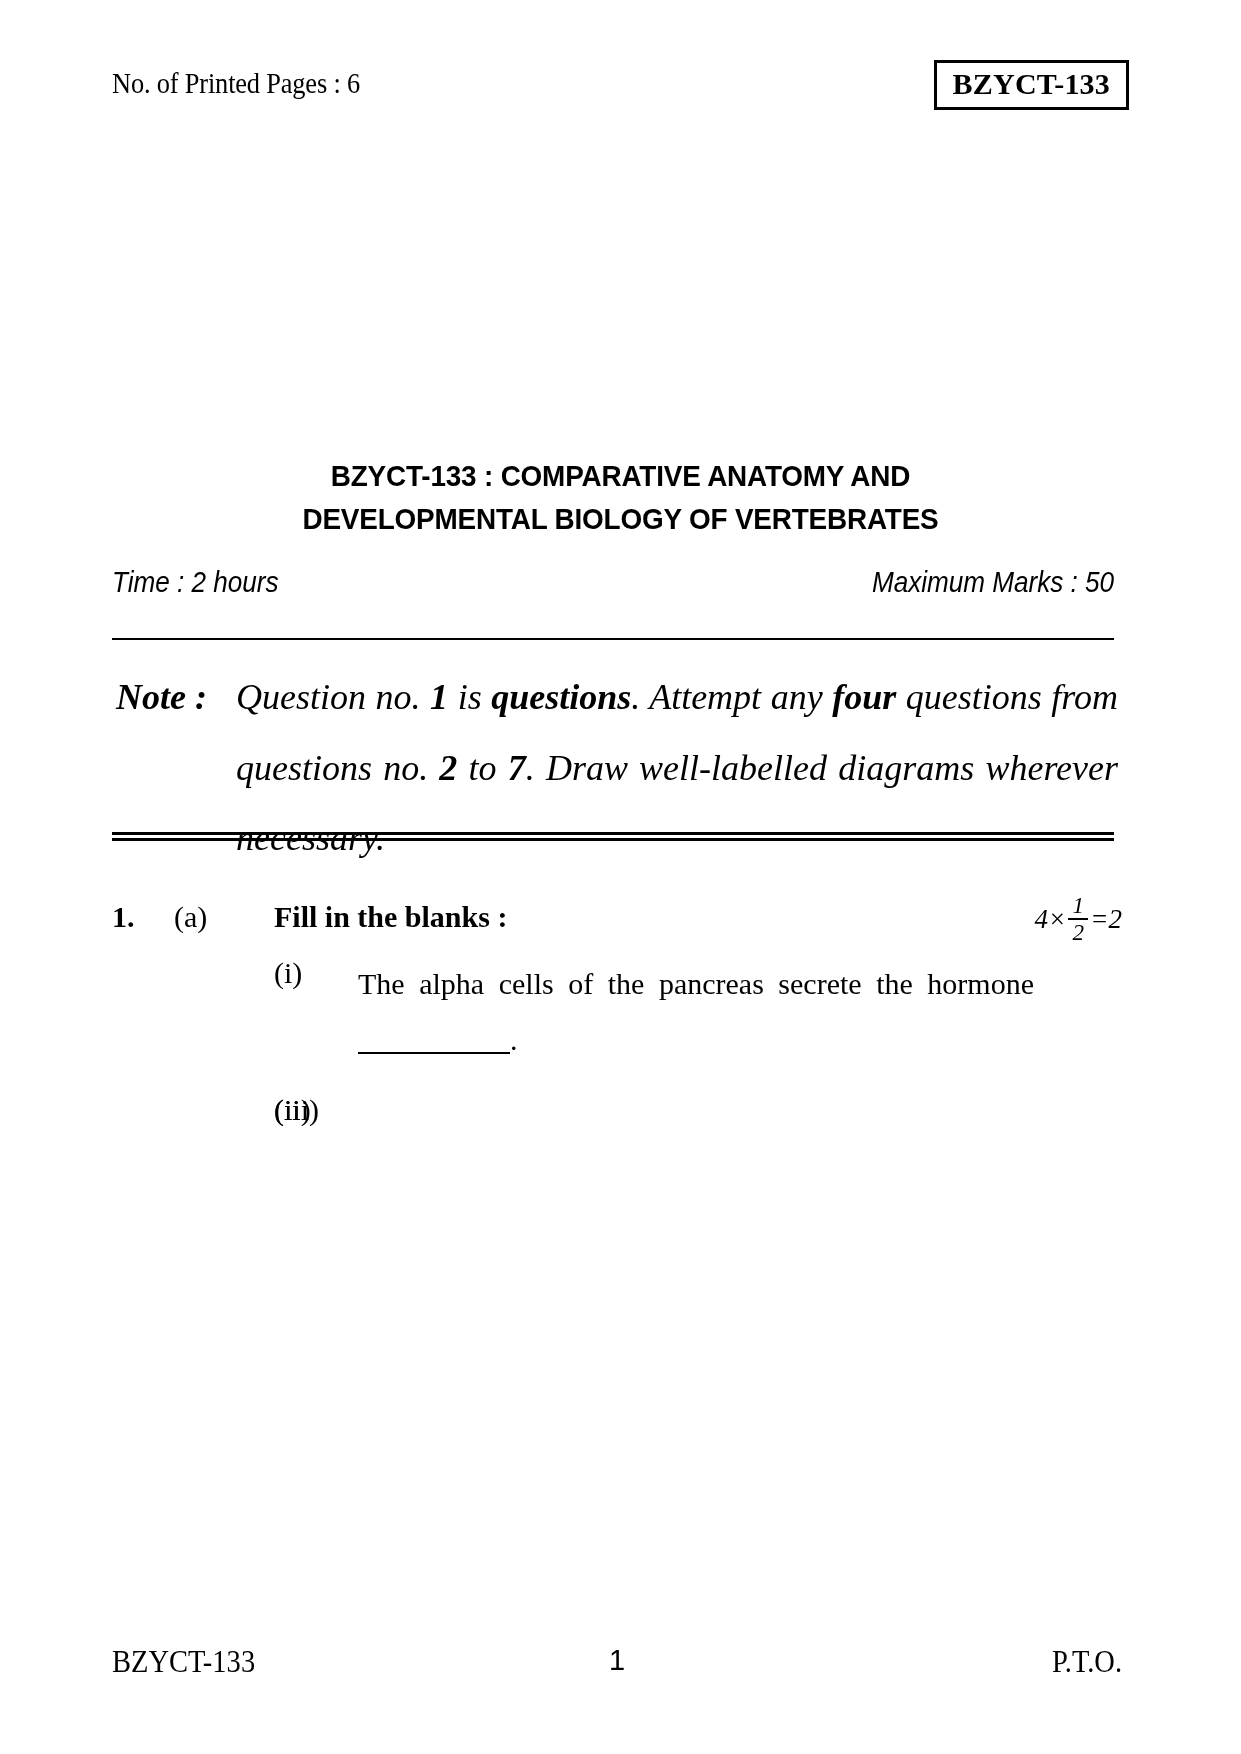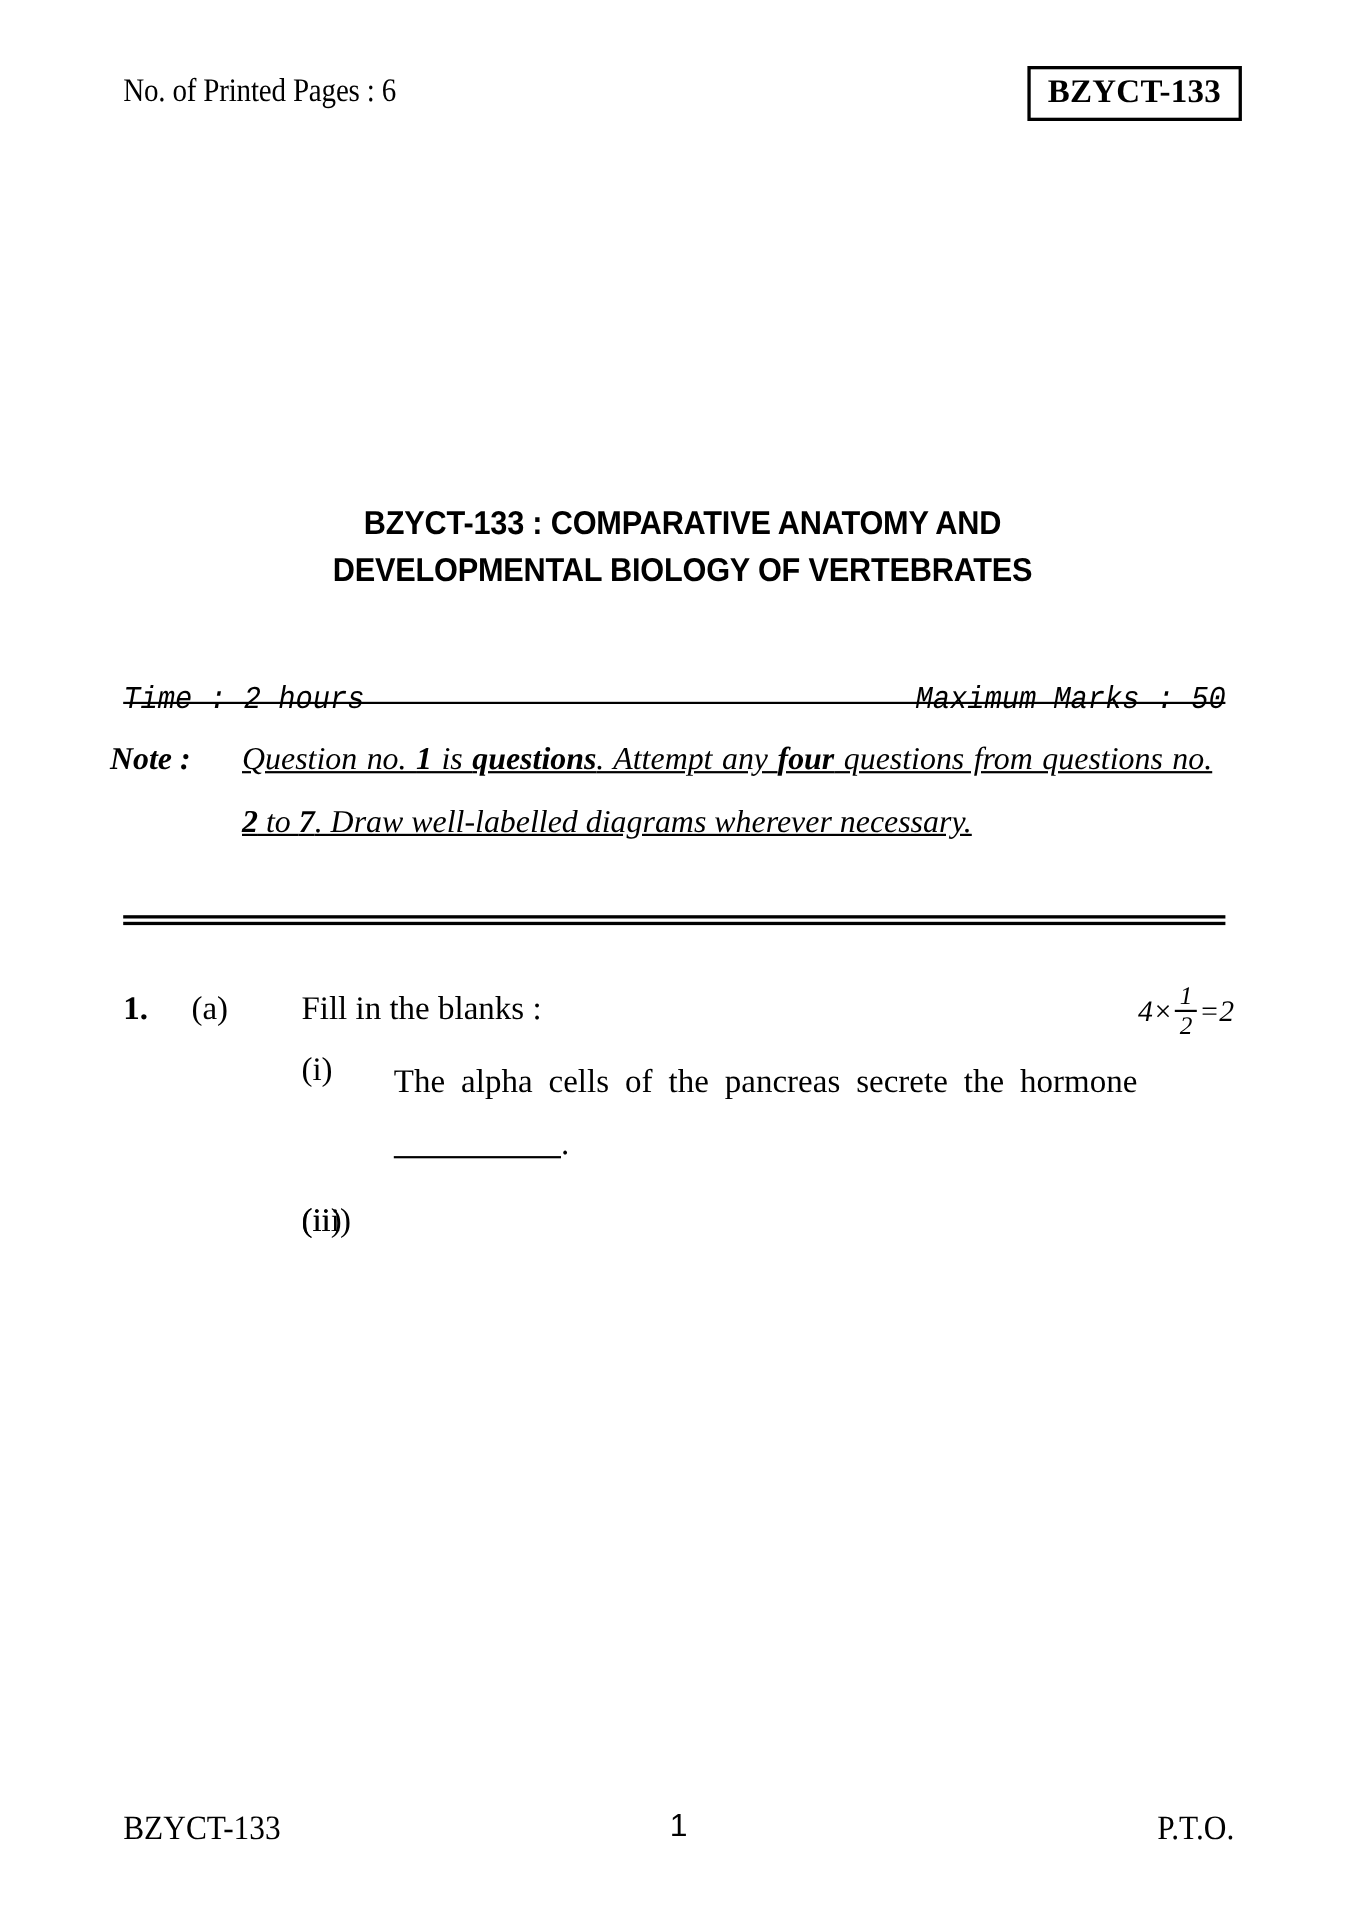--- a/index.html
+++ b/index.html
@@ -108,26 +108,26 @@
   }
   .course-title span {
     display: block;
     transform: scaleX(0.93);
   }
 
   
   .time-marks {
     position: absolute;
     left: 112px;
-    top: 620px;
+    top: 566px;
     width: 1002px;
     height: 46px;
     font-style: italic;
     font-size: 29px;
-    font-family: Liberation Mono, monospace;
+    font-family: Liberation Sans, sans-serif;
   }
   .time-marks .tm-left {
     position: absolute;
     left: 0;
     top: 0;
     transform: scaleX(0.9);
     transform-origin: left center;
     white-space: nowrap;
   }
   .time-marks .tm-right {
@@ -142,28 +142,27 @@
     position: absolute;
     left: 112px;
     top: 638px;
     width: 1002px;
     border-top: 2px solid #000;
   }
 
   
   .note-block {
     position: absolute;
-    left: 100px;
+    left: 116px;
     top: 662px;
     width: 1002px;
     font-style: italic;
-    font-size: 29px;
+    font-size: 36px;
     font-family: "Liberation Serif", serif;
     line-height: 1.96;
-    text-decoration: underline;
   }
   .note-label {
     position: absolute;
     left: 0;
     top: 0;
     font-weight: bold;
     font-style: italic;
     white-space: nowrap;
   }
   .note-text {
@@ -206,20 +205,21 @@
   }
   .q-part {
     position: absolute;
     left: 62px;
     top: 0;
     width: 68px;
   }
   .q-body {
     margin-left: 162px;
     margin-right: 78px;
+    font-weight: bold;
   }
   .q-marks {
     position: absolute;
     right: 0;
     top: -6px;
     font-style: italic;
     font-size: 27px;
     display: flex;
     align-items: center;
     white-space: nowrap;

